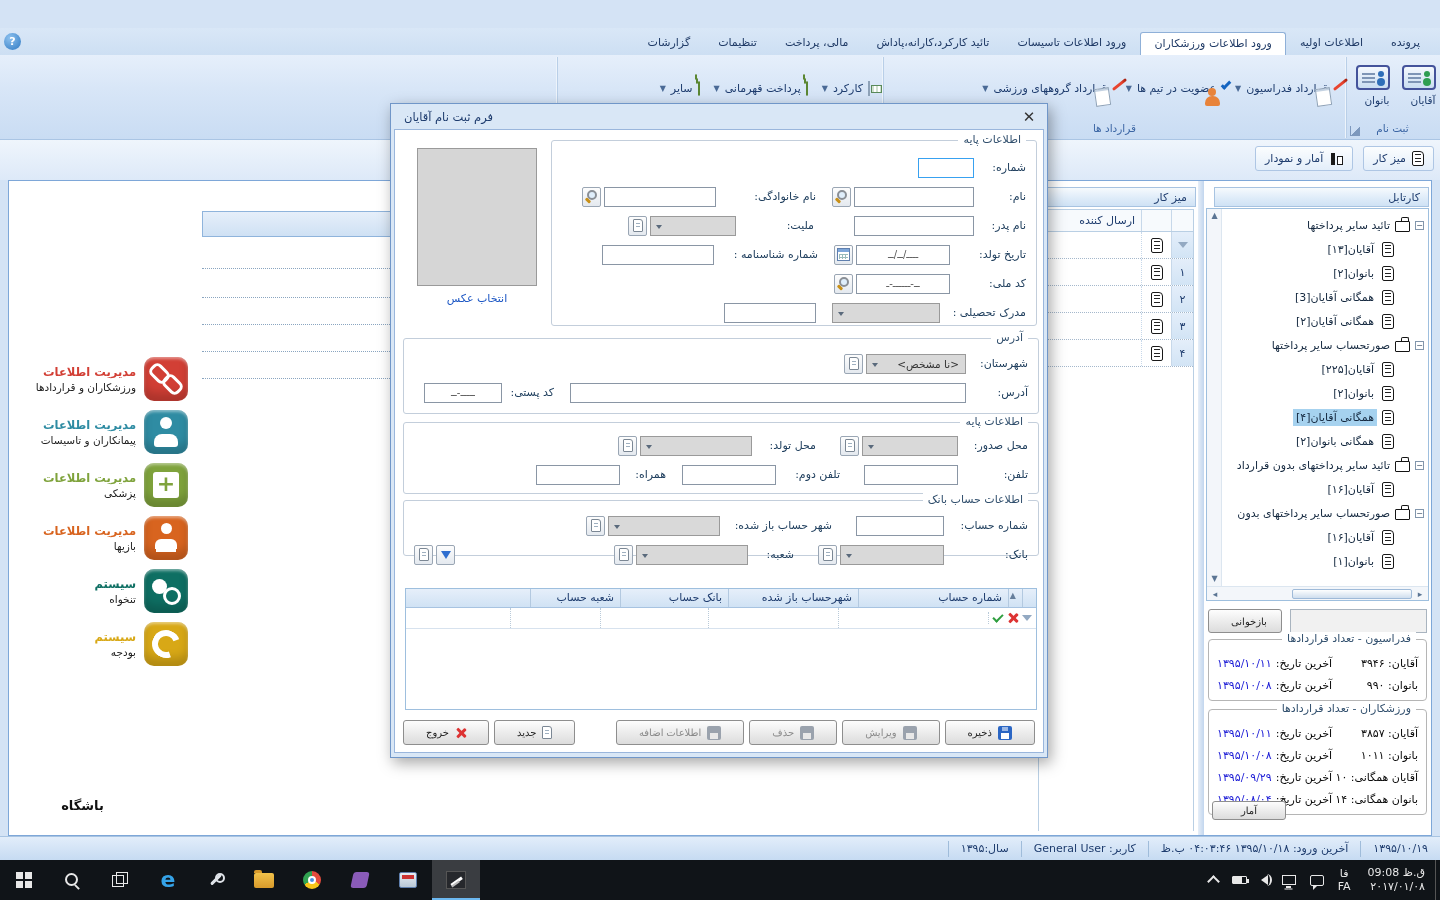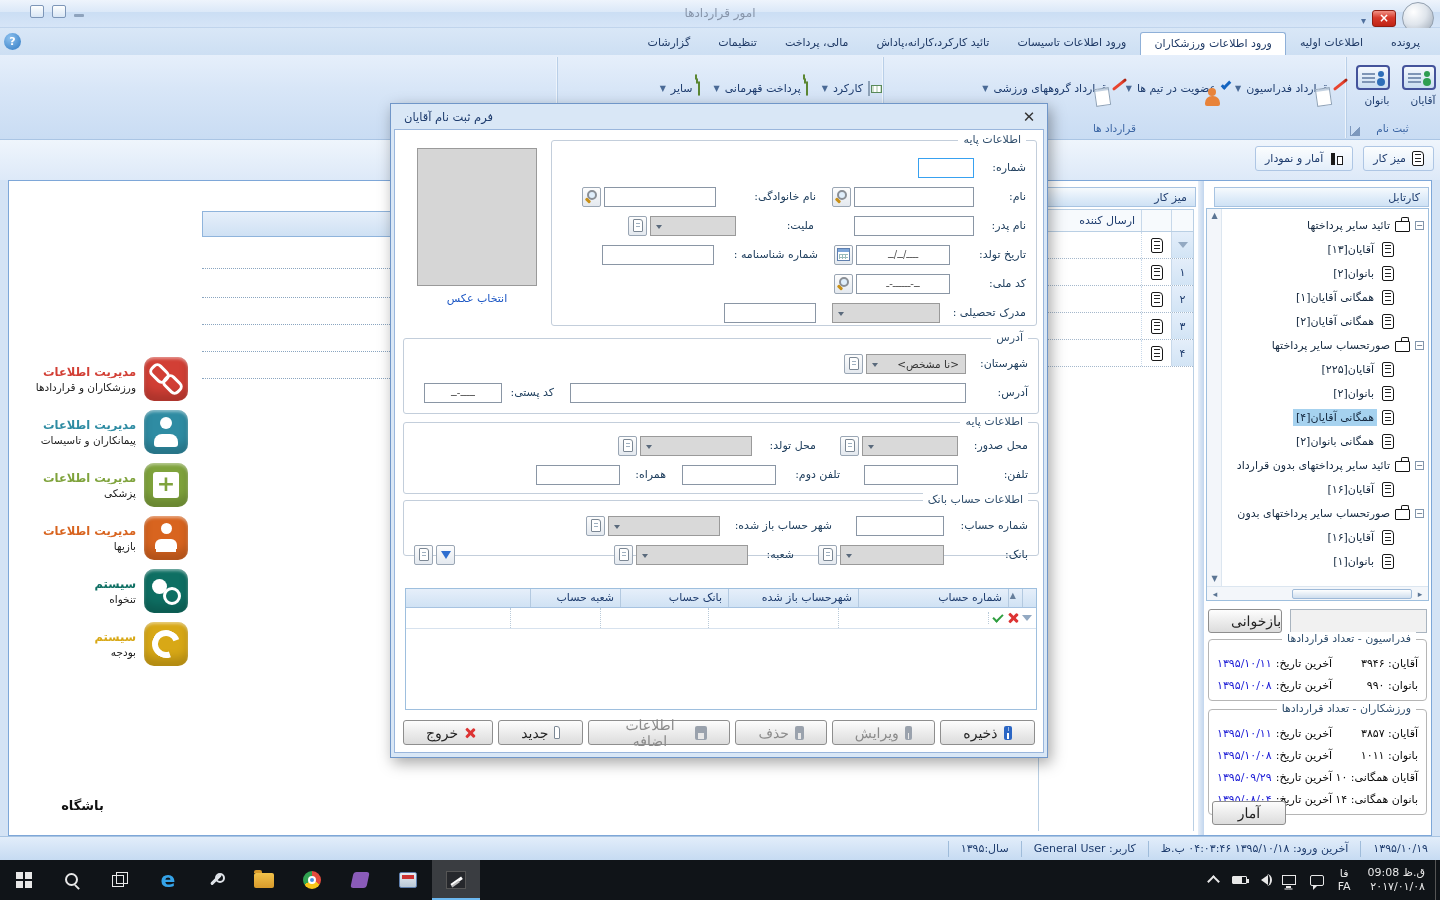--- a/index.html
+++ b/index.html
@@ -163,21 +163,21 @@
   .tree{position:absolute;right:4px;left:16px;top:4px}
   .titem{display:flex;align-items:center;gap:5px;height:24px;white-space:nowrap;color:#14283f}
   .titem .minus{width:9px;height:9px;border:1px solid #8296ac;font-size:8px;line-height:7px;text-align:center;color:#44576d;background:#fff;flex:none}
   .ico-folder{display:inline-block;width:15px;height:11px;background:#fff;border:1.5px solid #141414;border-radius:1px;position:relative;flex:none;margin-top:2px}
   .ico-folder::before{content:"";position:absolute;top:-5px;right:0;width:6px;height:3px;background:#fff;border:1.5px solid #141414;border-bottom:none;border-radius:2px 2px 0 0}
   .titem.leaf{padding-right:30px}
   .titem.leaf .tlabel{padding:2px 3px}
   .titem.selected .tlabel{background:#a6d2ef}
   .reload{position:absolute;left:4px;right:4px;top:428px;height:24px;display:flex;direction:ltr;gap:8px}
   .btn{border:1px solid #8e8e8e;border-radius:3px;background:linear-gradient(#fdfdfd,#eee 45%,#dcdcdc);
-    color:#222;font-size:14px;padding:3px 22px;text-align:center}
+    color:#222;font-size:10px;padding:3px 22px;text-align:center}
   .reload .btn{width:74px;flex:none}
   .reload-field{flex:1;background:#f1f1f1;border:1px solid #a9b4bf}
   .statfs{position:absolute;left:4px;right:4px;border:1px solid #b5b5b5;border-radius:4px;padding:12px 8px 4px}
   .statfs .t{position:absolute;top:-8px;right:10px;background:#fff;padding:0 5px;color:#32506e}
   .fs-fed{top:458px;height:62px}
   .fs-ath{top:528px;height:106px}
   .srow{display:flex;justify-content:space-between;height:22px;align-items:center}
   .srow .nm{color:#0a0a0a}
   .srow .dt{color:#0a0a0a;direction:rtl}
   .srow .dt b{color:#1b1bd6;font-weight:normal;margin-right:4px}
@@ -292,33 +292,20 @@
   .tr-chat::after{content:"";position:absolute;left:2px;bottom:-5px;width:0;height:0;border-top:5px solid #e8e8e8;border-right:5px solid transparent}
   .tr-lang{display:flex;flex-direction:column;align-items:center;font-size:11px;line-height:13px}
   .tr-clock{display:flex;flex-direction:column;align-items:flex-end;font-size:11px;line-height:14px;direction:ltr;padding:0 10px}
   .tr-desk{width:5px;height:40px;border-left:1px solid #555}
 </style>
 </head>
 <body>
 
 <div class="screen">
 
-  <div class="titlebar">
-    <div class="tb-left">
-      <span class="wico"></span>
-      <span class="wico"></span>
-      <span class="wdash"></span>
-    </div>
-    <div class="tb-title">امور قراردادها</div>
-    <div class="tb-right">
-      <span class="tb-caret">▾</span>
-      <span class="btn-close">×</span>
-      <span class="orb"></span>
-    </div>
-  </div>
 
   <div class="tabsrow">
     <span class="help">?</span>
     <div class="tabs">
 
     <div class="tab"><span>پرونده</span></div>
         <div class="tab"><span>اطلاعات اولیه</span></div>
         <div class="tab active"><span>ورود اطلاعات ورزشکاران</span></div>
         <div class="tab"><span>ورود اطلاعات تاسیسات</span></div>
         <div class="tab"><span>تائید کارکرد،کارانه،پاداش</span></div>
@@ -566,21 +553,21 @@
 
             <div class="titem leaf">
 
               <span class="ico-doc"></span>
               <span class="tlabel">بانوان[۲]</span>
             </div>
 
             <div class="titem leaf">
 
               <span class="ico-doc"></span>
-              <span class="tlabel">همگانی آقایان[۱]</span>
+              <span class="tlabel">همگانی آقایان[3]</span>
             </div>
 
             <div class="titem leaf">
 
               <span class="ico-doc"></span>
               <span class="tlabel">همگانی آقایان[۲]</span>
             </div>
 
             <div class="titem folder">
               <span class="minus">−</span>

